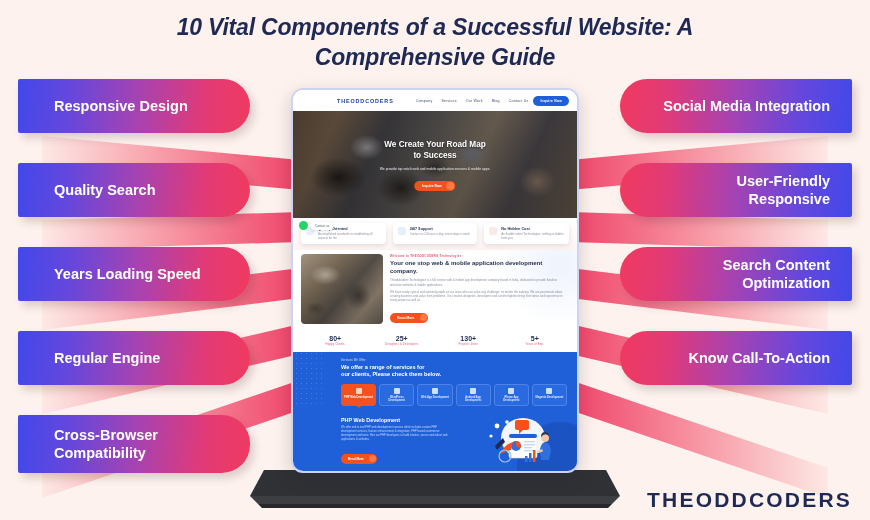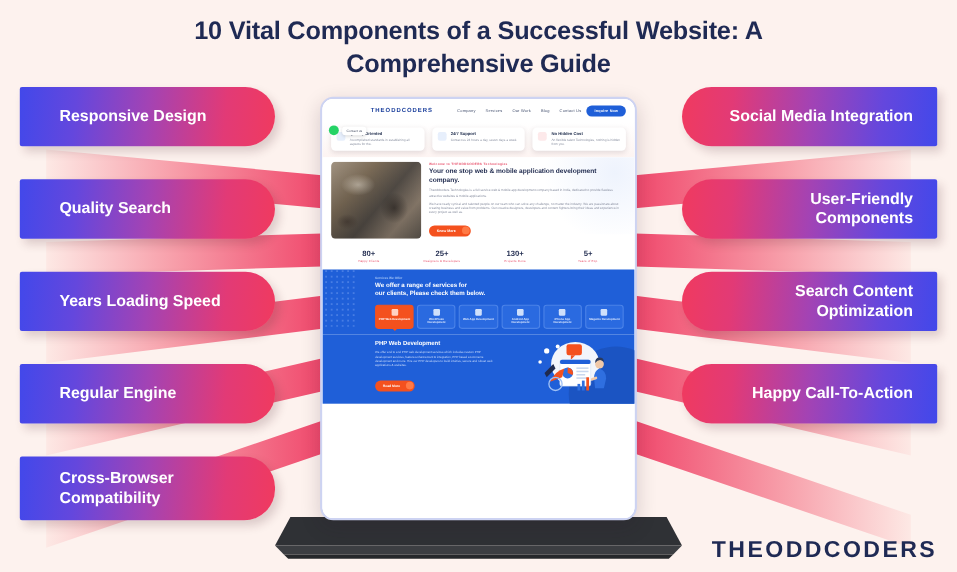--- a/index.html
+++ b/index.html
@@ -13,20 +13,21 @@
 
   
   .title{
     position:absolute;left:110px;top:12px;width:650px;
     text-align:center;
     font-size:23px;line-height:30px;
     font-weight:bold;
     color:#1f2a54;
     letter-spacing:-0.2px;
     z-index:40;
+    font-style:italic;
   }
 
   
   .ribbons{position:absolute;inset:0;z-index:5;}
 
   
   .pill{
     position:absolute;
     height:54px;
     display:flex;
@@ -287,27 +288,27 @@
       <span>Regular Engine</span>
     </div>
   <div class="pill right" style="top:79px">
       <span>Social Media Integration</span>
     </div>
 
   <div class="pill left" style="top:415px;height:58px">
       <span style="max-width:130px">Cross-Browser Compatibility</span>
     </div>
   <div class="pill right" style="top:163px">
-      <span style="max-width:120px">User-Friendly Components</span>
+      <span style="max-width:120px">User-Friendly Responsive</span>
     </div>
   <div class="pill right" style="top:247px">
       <span style="max-width:120px">Search Content Optimization</span>
     </div>
   <div class="pill right" style="top:331px">
-      <span>Happy Call-To-Action</span>
+      <span>Know Call-To-Action</span>
     </div>
 
   <svg class="base" width="370" height="42" viewBox="0 0 370 42" aria-hidden="true">
     <path d="M14 0 L356 0 L370 26 L0 26 Z" fill="#2f3135"></path>
     <path d="M0 26 L370 26 L362 34 L8 34 Z" fill="#3c3e42"></path>
     <path d="M8 34 L362 34 L358 38 L12 38 Z" fill="#26282b"></path>
   </svg>
 
   <div class="device">
     <div class="bezel">
@@ -318,20 +319,31 @@
           <div class="nav-links">
             <i>Company</i>
             <i>Services</i>
             <i>Our Work</i>
             <i>Blog</i>
             <i>Contact Us</i>
           </div>
           <div class="nav-btn">Inquire Now</div>
         </div>
 
+        <div class="hero">
+          <div class="hero-txt">
+            <div>We Create Your Road Map</div>
+            <div>to Success</div>
+          </div>
+          <div class="hero-sub">We provide top notch web and mobile application services &amp; mobile apps.</div>
+          <div class="hero-cta">
+            <span>Inquire Now</span>
+            <span class="dot"></span>
+          </div>
+        </div>
 
         <div style="position:relative">
           <div class="wa">
             <span class="circ"></span>
             <span class="lbl">Contact us</span>
           </div>
           <div class="cards">
             <div class="card">
               <span class="ico b"></span>
               <div>

